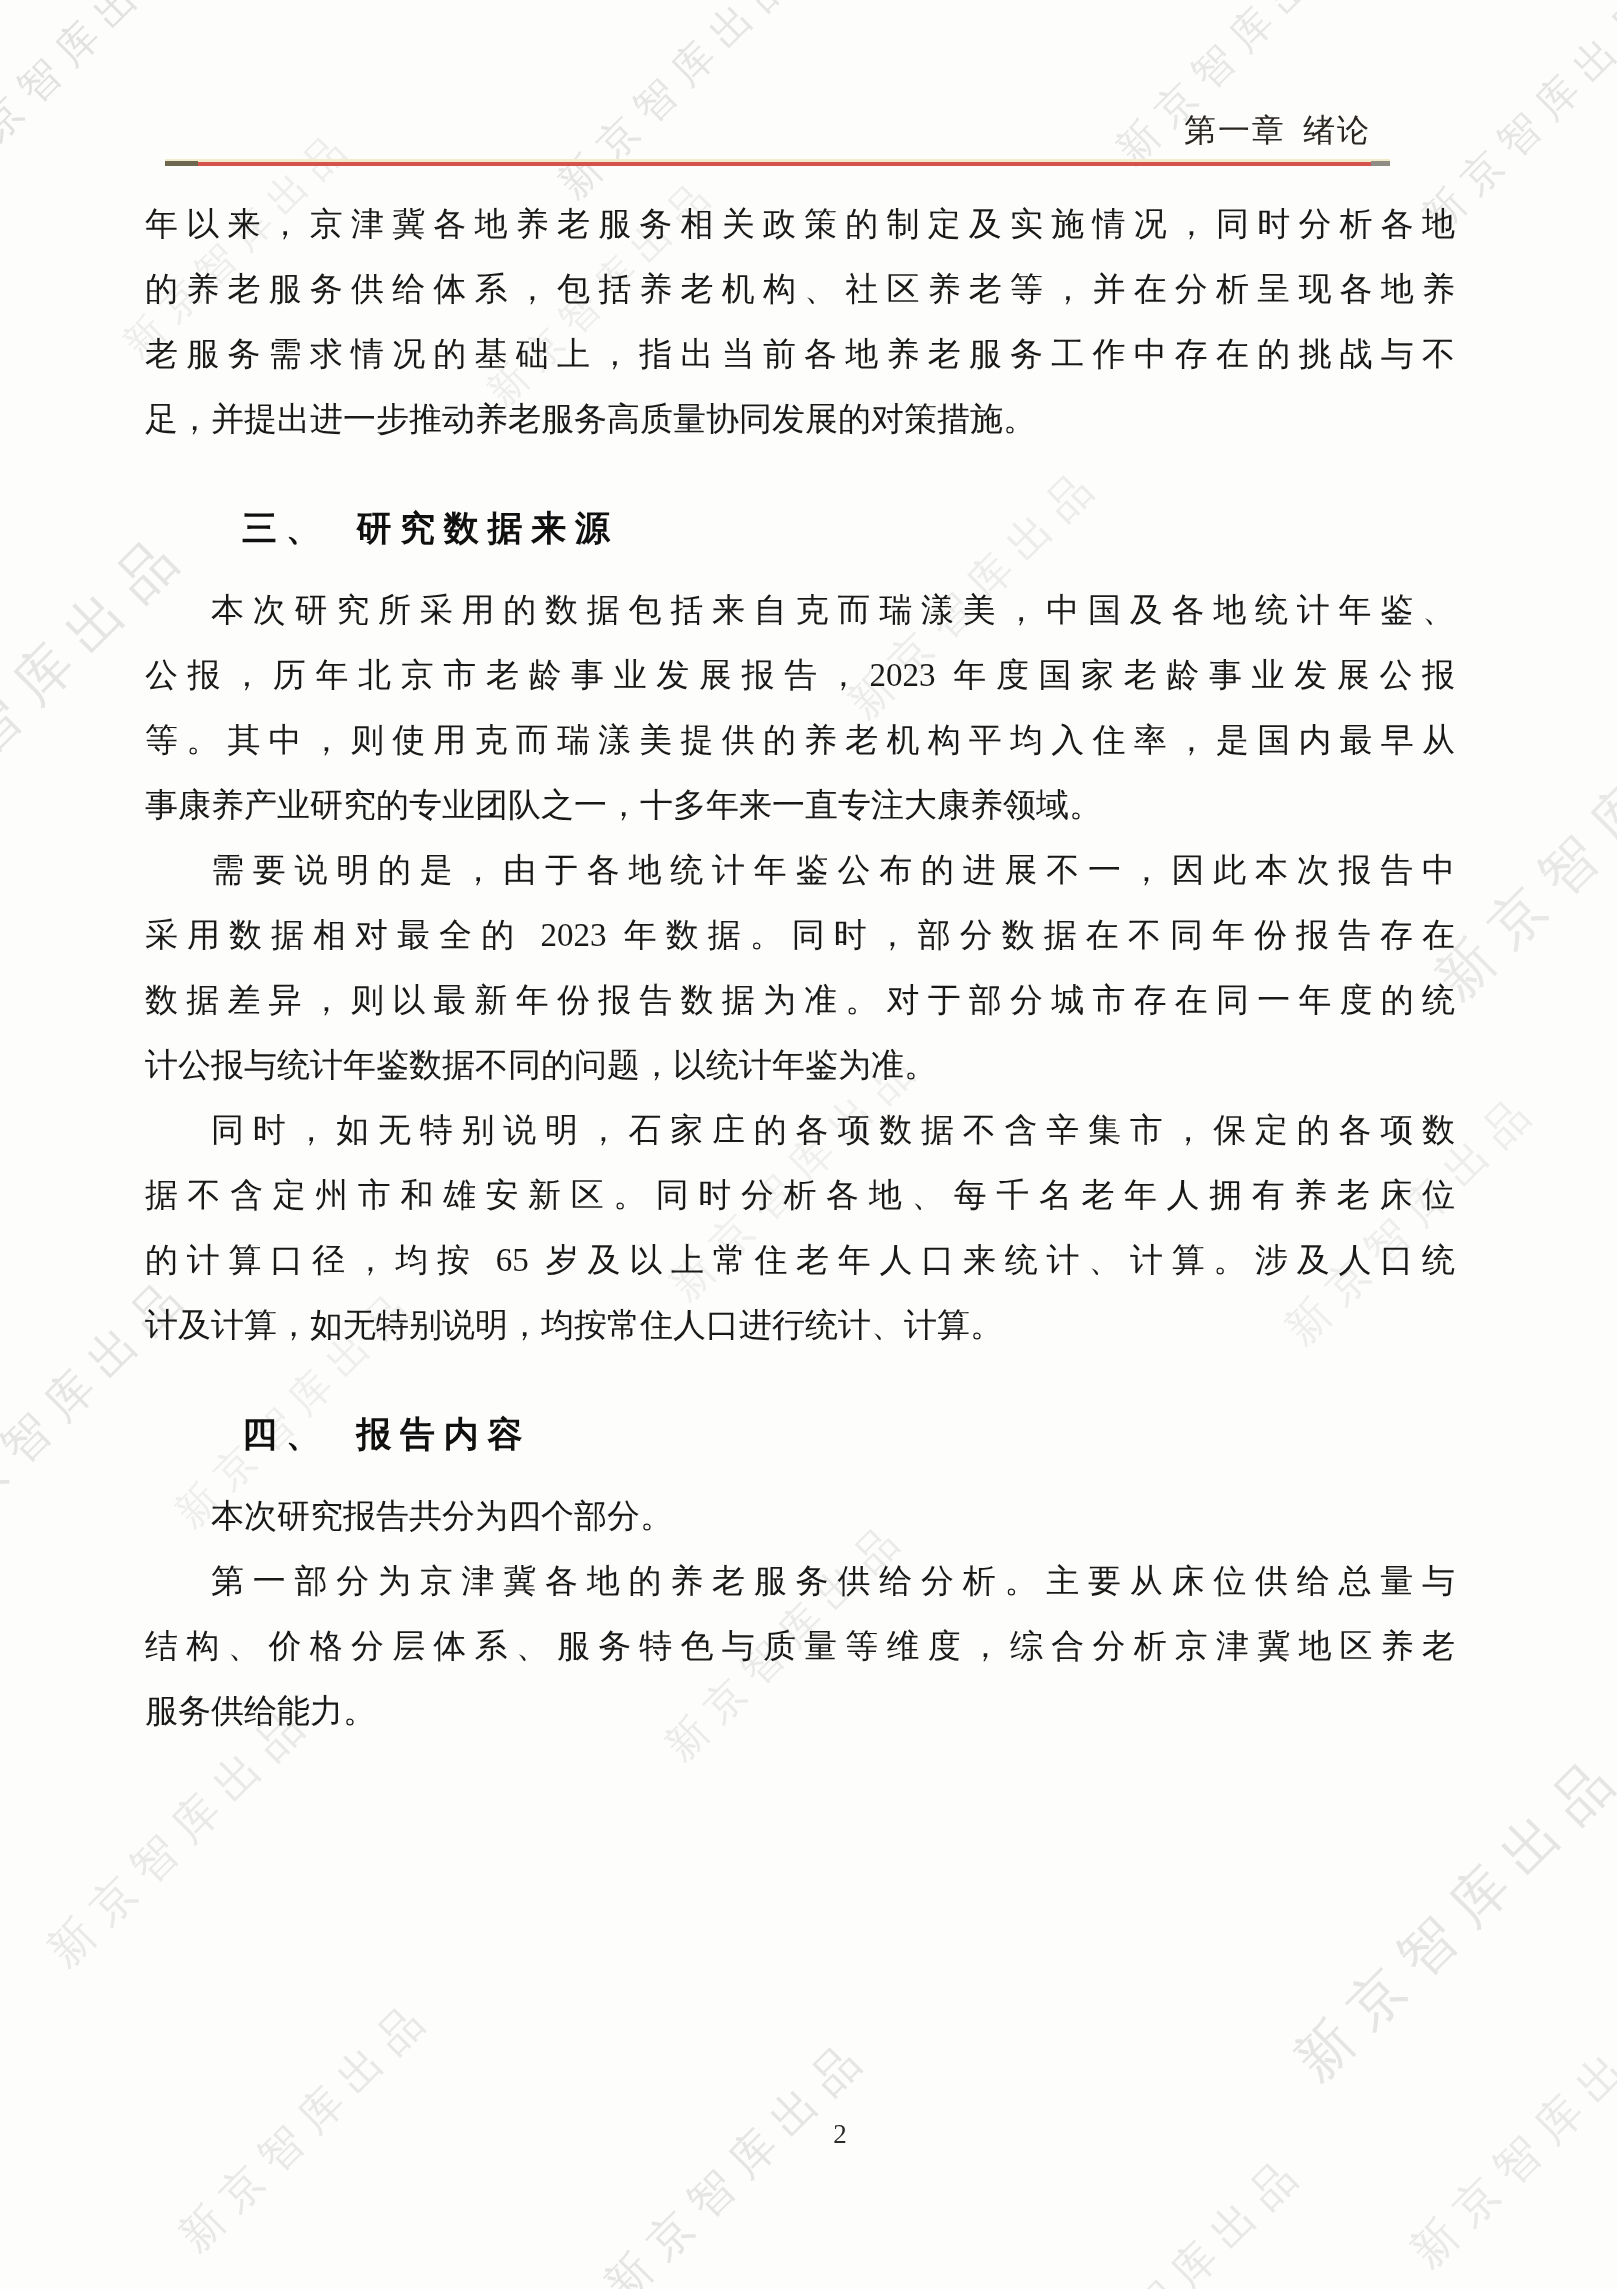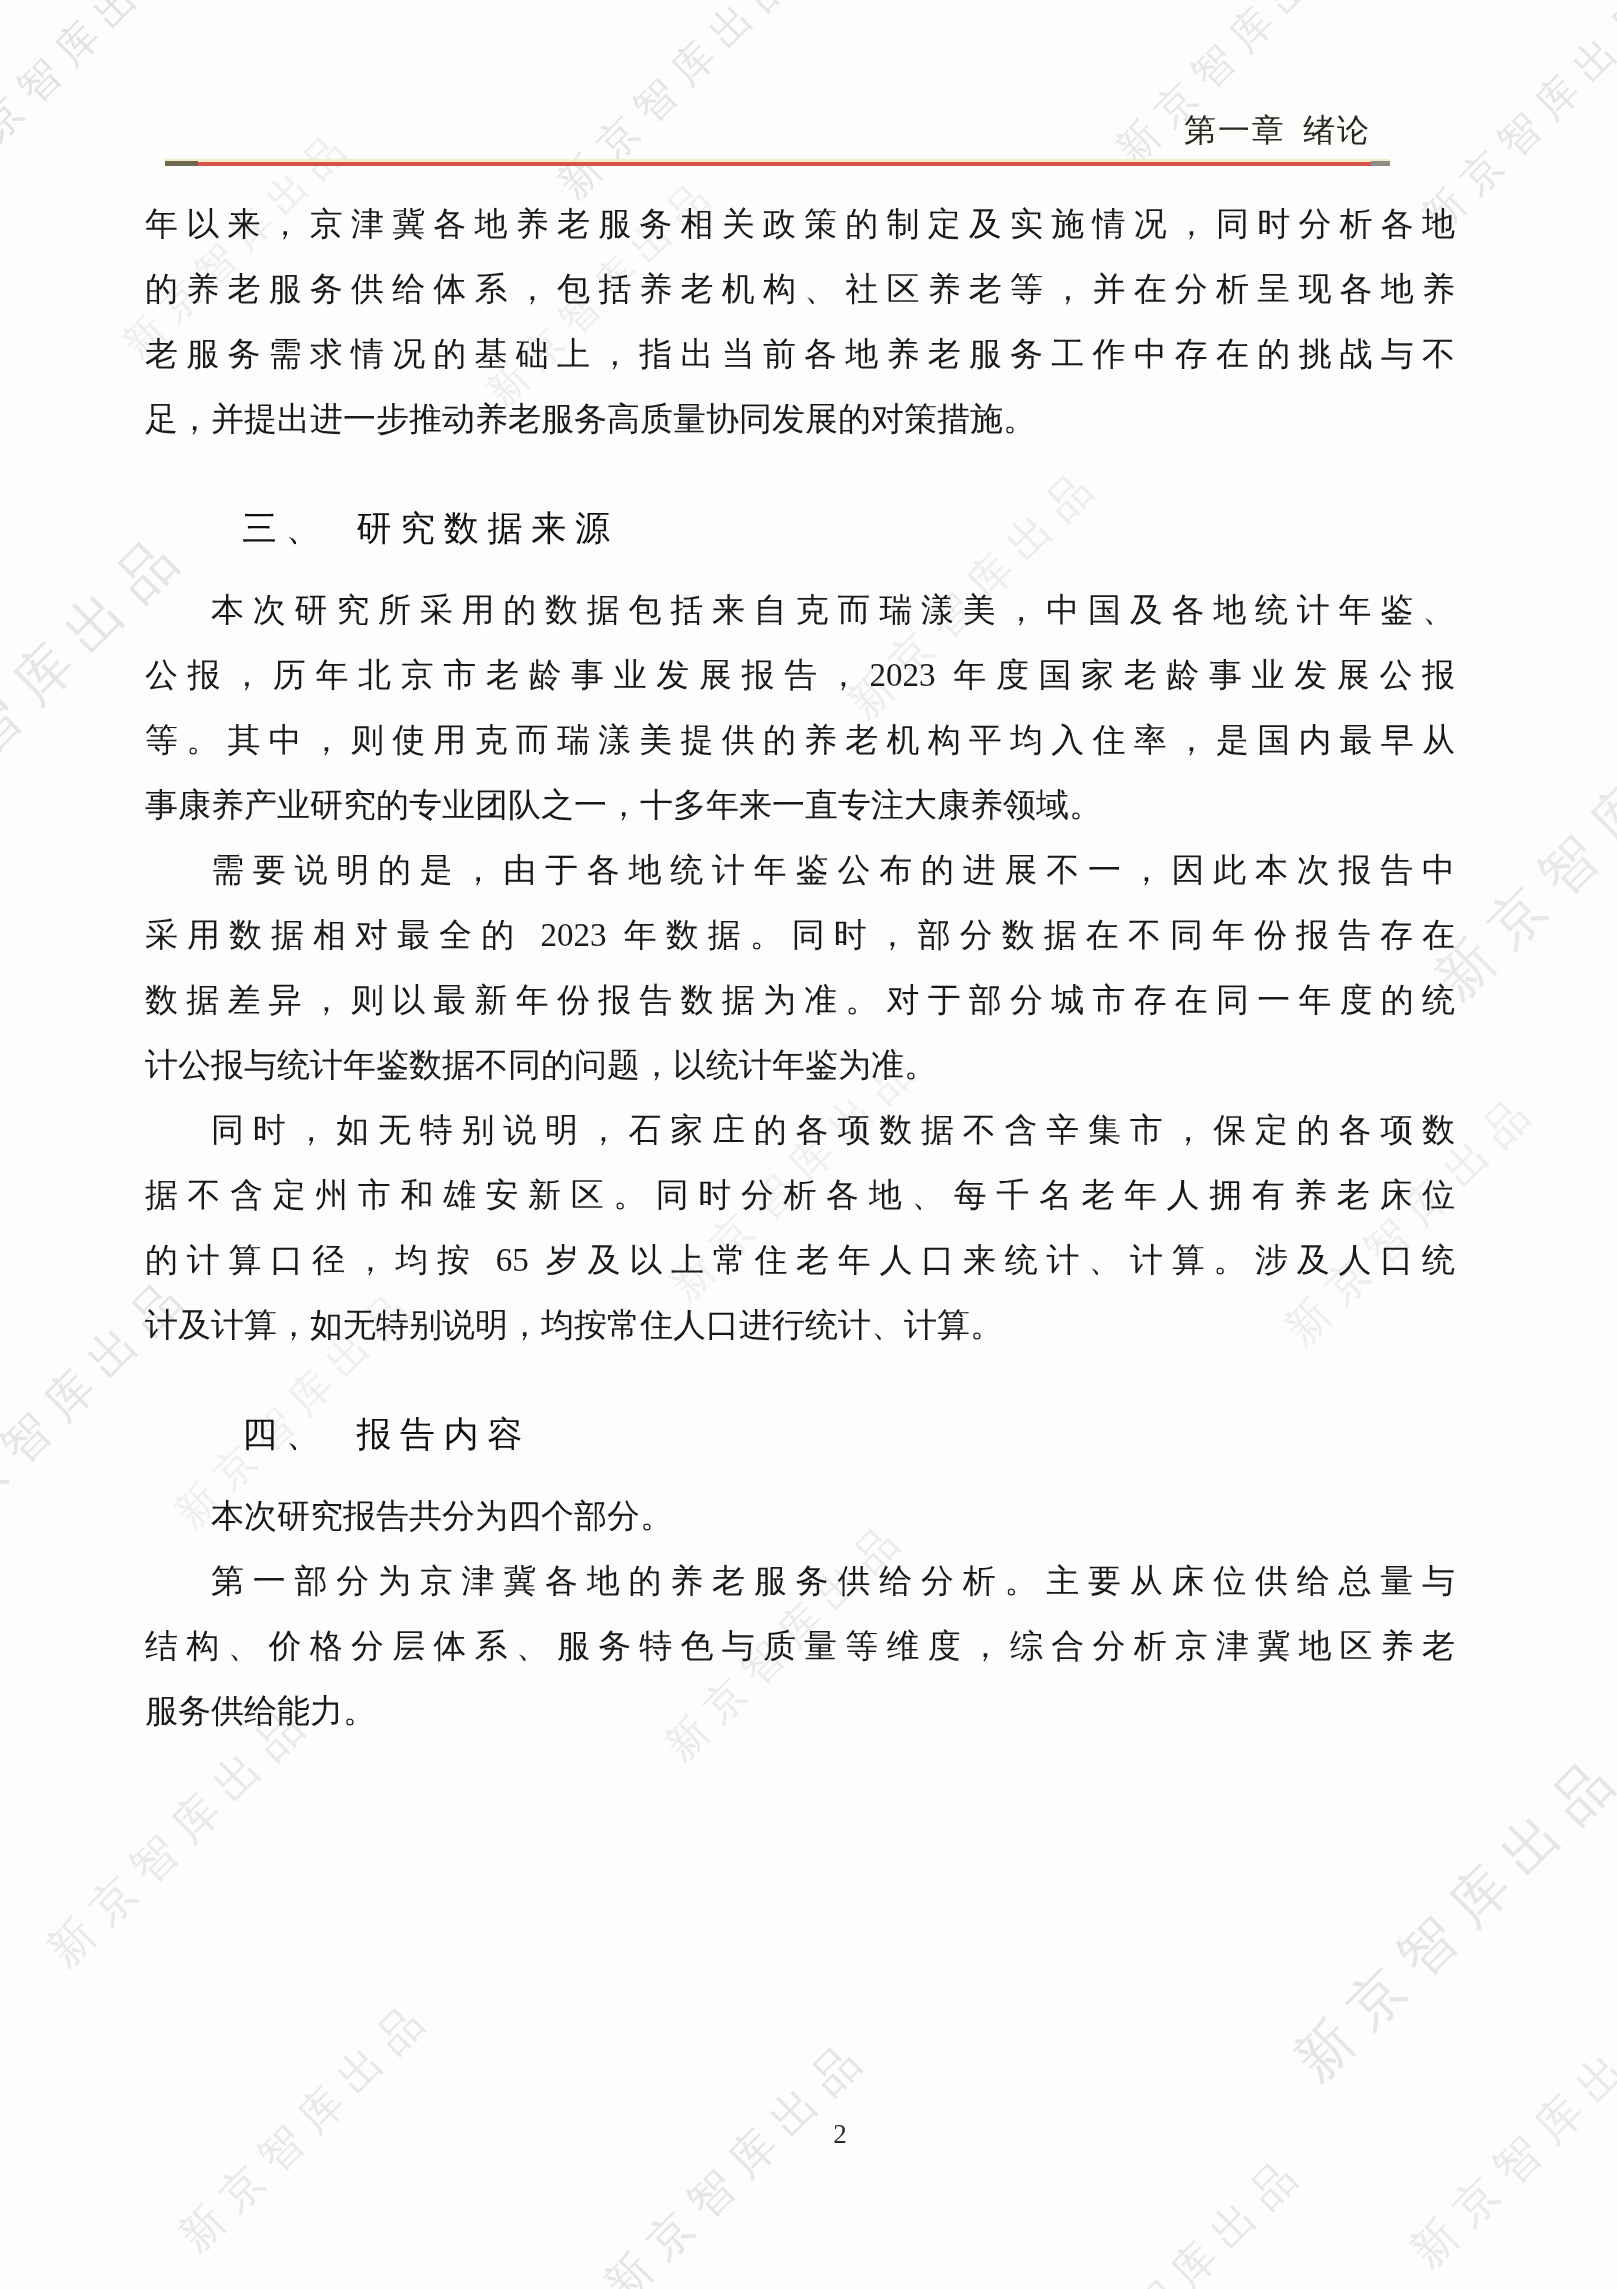--- a/index.html
+++ b/index.html
@@ -33,21 +33,21 @@
   .content {
     position:absolute; left:145px; top:192px; width:1310px; z-index:1;
     font-size:33px; line-height:65px; color:#191919;
   }
   .para { margin:0; }
   .line { text-align:justify; text-align-last:justify; text-justify:inter-character; }
   .line.last { text-align-last:left; }
   .line.first { padding-left:66px; }
   .heading {
     font-family:"Liberation Sans","DejaVu Sans",sans-serif;
-    font-weight:400; font-size:35px; line-height:43px;
+    font-weight:700; font-size:35px; line-height:43px;
     margin:54px 0 29px 0; padding-left:97px;
     color:#101010; letter-spacing:8.7px;
   }
   .heading .num { margin-right:27px; }
   
   .pagenum {
     position:absolute; top:2119px; left:0; width:100%; z-index:1;
     text-align:center; padding-left:62px;
     font-size:27px; color:#2a2a2a;
   }

